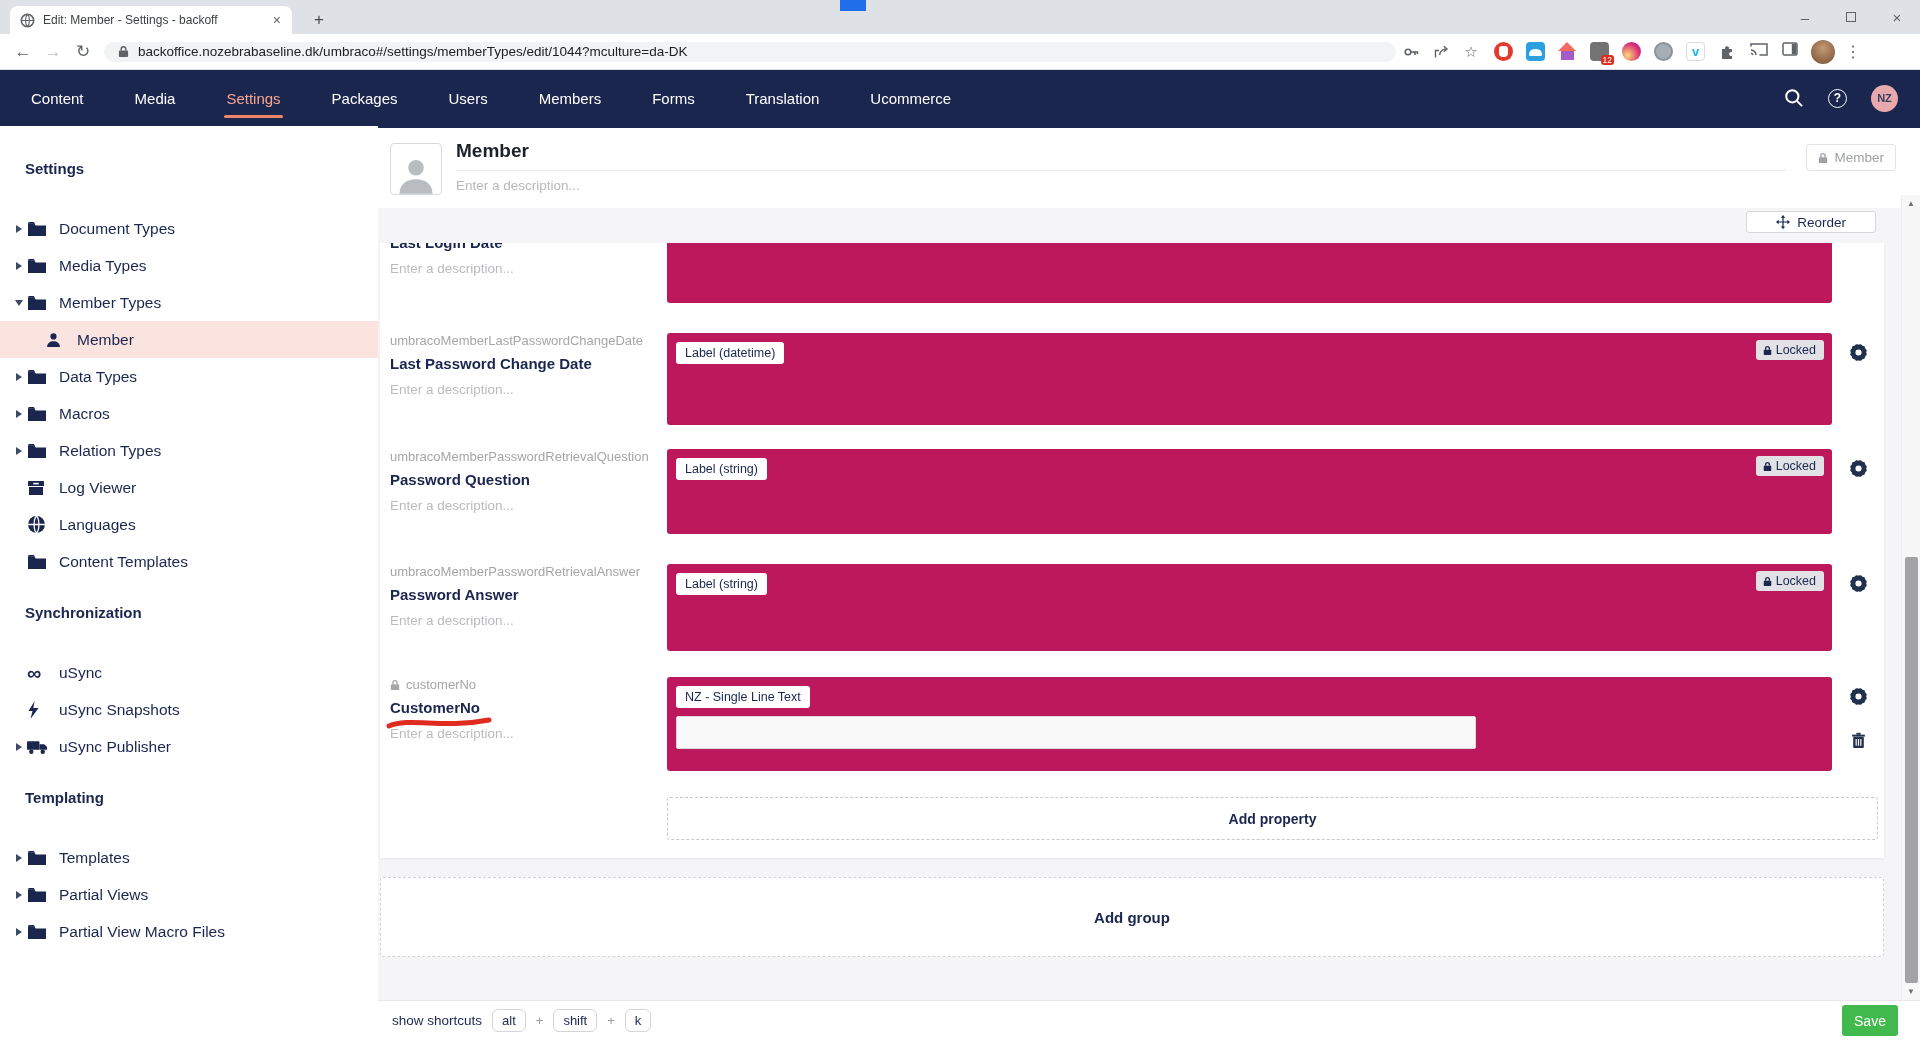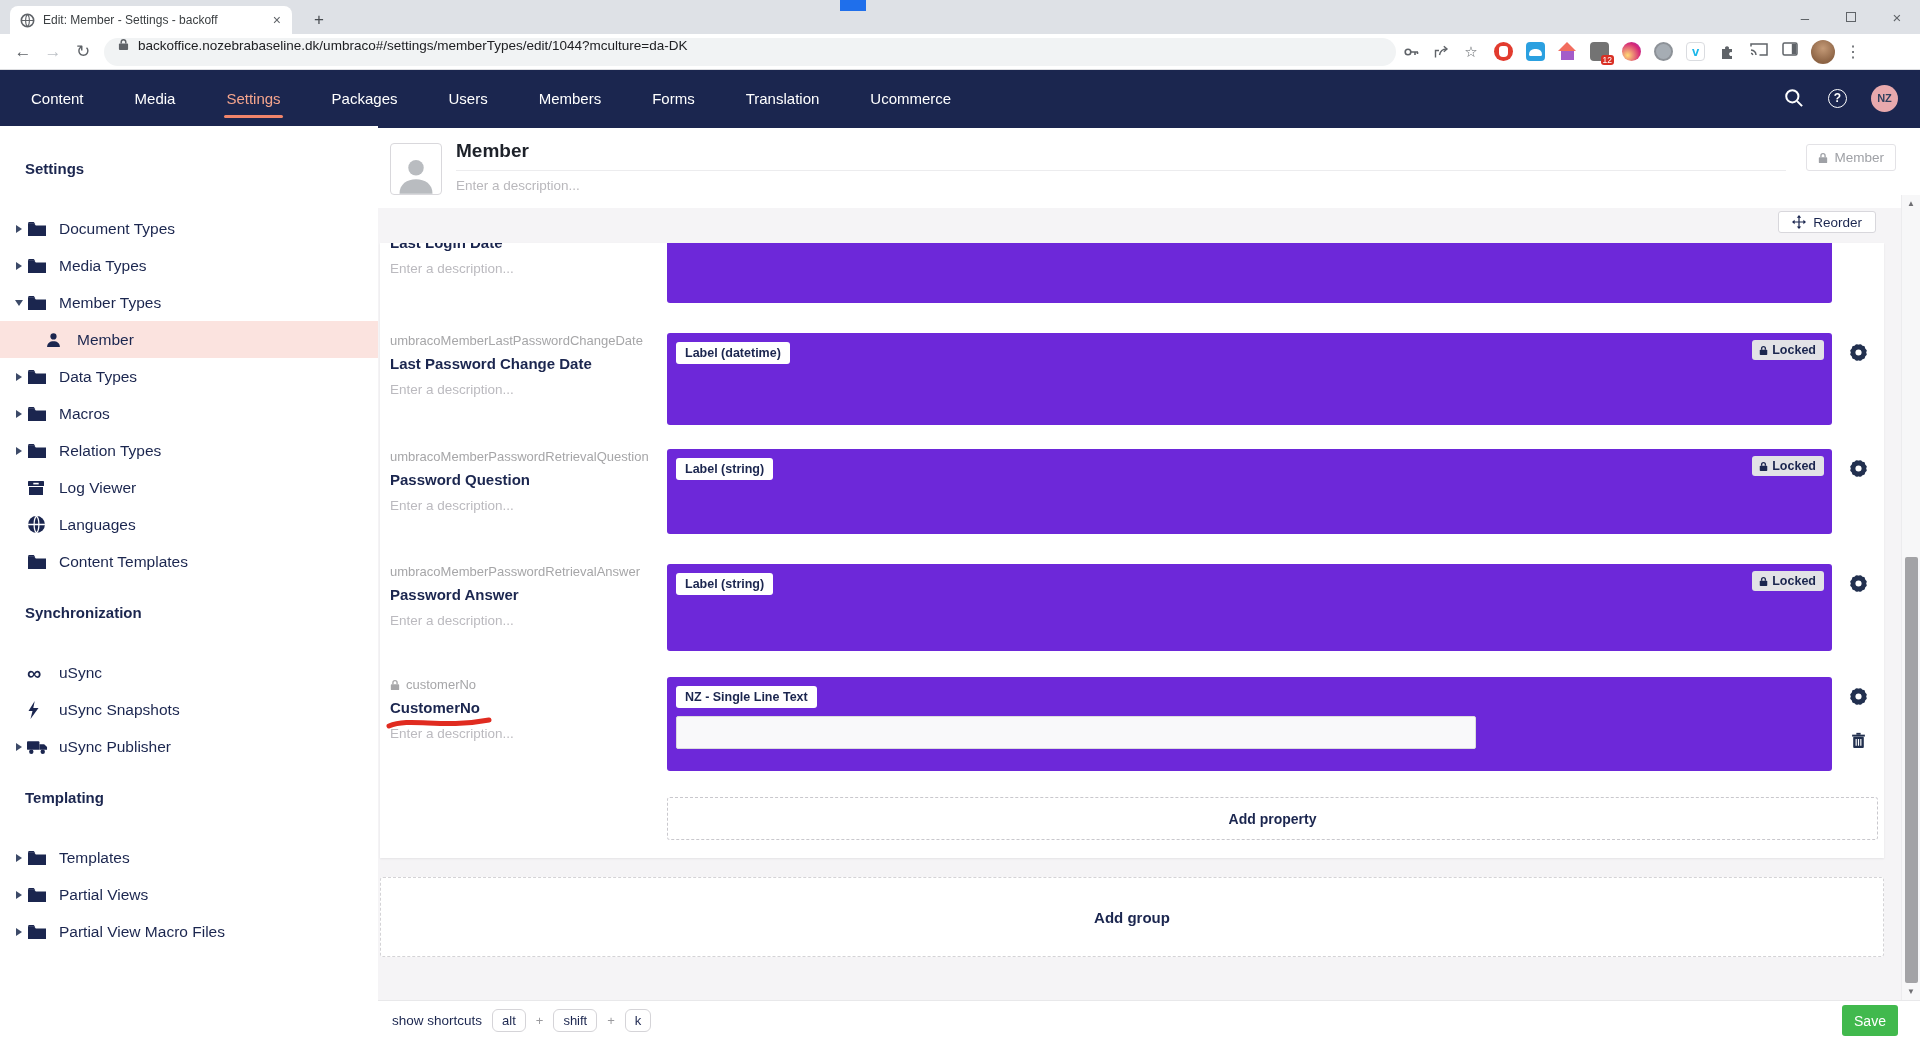--- a/index.html
+++ b/index.html
@@ -18,21 +18,21 @@
   .newtab-btn { position:absolute; left:306px; top:8px; font-size:17px; color:#474b50; width:26px; height:26px; text-align:center; line-height:24px; }
   .tab-indicator { position:absolute; left:840px; top:0; width:26px; height:11px; background:#1f6feb; }
   .wincontrols { position:absolute; right:0; top:0; height:34px; display:flex; }
   .winbtn { width:46px; height:34px; display:flex; align-items:center; justify-content:center; font-size:15px; color:#5f6368; }
   .winbtn .maxbox { width:10px; height:10px; border:1.3px solid #5f6368; display:block; }
 
   
   .toolbar { height:36px; background:#fff; border-bottom:1px solid #dcdde0; flex:none; display:flex; align-items:center; padding:0 8px; }
   .navglyph { font-size:17px; color:#5f6368; width:30px; text-align:center; flex:none; }
   .navglyph.disabled { color:#bdc1c6; }
-  .omnibox { margin-left:6px; width:1292px; height:28px; background:#f1f3f4; border-radius:14px; display:flex; padding:0 14px; flex:none; }
+  .omnibox { margin-left:6px; width:1292px; height:20px; background:#f1f3f4; border-radius:14px; display:flex; align-items:center; padding:0 14px; flex:none; }
   .omni-lock { flex:none; margin-right:9px; display:flex; }
   .omni-url { font-size:13.5px; color:#202124; white-space:nowrap; }
   .tool-ic { width:30px; display:flex; align-items:center; justify-content:center; flex:none; color:#5f6368; font-size:15px; }
   .extrow { display:flex; align-items:center; margin-left:8px; gap:13px; }
   .ext { width:19px; height:19px; border-radius:50%; position:relative; flex:none; }
   .ext.sq { border-radius:4px; }
   .ext-red { background:#e23b2e; }
   .ext-red::after { content:""; position:absolute; left:5px; top:4px; width:9px; height:11px; background:#fff; border-radius:3px 3px 4px 4px; }
   .ext-blue { background:#2ba0e0; }
   .ext-blue::after { content:""; position:absolute; left:3px; top:7px; width:13px; height:7px; background:#fff; border-radius:7px 7px 2px 2px; }
@@ -77,33 +77,33 @@
   .pageheader { height:82px; background:#fff; border-top:2px solid #1b264f; flex:none; display:flex; padding-left:12px; position:relative; }
   .doc-avatar { width:52px; height:52px; border:1px solid #d9d8dc; border-radius:4px; margin-top:15px; flex:none; display:flex; align-items:flex-end; justify-content:center; overflow:hidden; background:#fff; }
   .title-block { margin-left:14px; flex:1; padding-top:12px; }
   .doc-title { font-size:19px; font-weight:bold; color:#1d2129; padding-bottom:8px; border-bottom:1px solid #ececee; width:1330px; }
   .doc-desc { font-size:13.5px; color:#b9b8bc; margin-top:7px; }
   .type-badge { position:absolute; right:24px; top:16px; border:1px solid #e3e2e6; border-radius:3px; background:#fff; color:#9fa1a6;
                 font-size:13.5px; padding:5px 11px; display:flex; align-items:center; gap:6px; }
 
   .scrollzone { flex:1; position:relative; padding:0 36px 0 2px; min-height:0; }
   .reorder-btn { position:absolute; top:3px; right:44px; height:22px; background:#fff; border:1px solid #d8d7dc; border-radius:3px;
-                 color:#1b264f; font-size:13.5px; display:flex; align-items:center; gap:7px; padding:0 13px; cursor:pointer; }
+                 color:#1b264f; font-size:13.5px; display:flex; align-items:center; gap:7px; padding:0 29px; cursor:pointer; }
 
   .groupcard { margin-top:35px; background:#fff; box-shadow:0 1px 2px rgba(0,0,0,.07); padding:0 0 18px 10px; overflow:hidden; }
   .prow { display:flex; align-items:flex-start; }
   .prow.r1 { margin-top:-9px; }
   .prow.r2 { margin-top:30px; } .prow.r3 { margin-top:24px; } .prow.r4 { margin-top:30px; } .prow.r5 { margin-top:26px; }
   .plabel { width:277px; flex:none; padding-right:14px; }
   .palias { font-size:13px; color:#a6a6a8; line-height:16px; word-break:break-all; display:flex; align-items:center; gap:6px; }
   .pname { font-size:15px; font-weight:bold; color:#1b264f; line-height:18px; margin-top:6px; position:relative; display:inline-block; }
   .pname.noalias { margin-top:0; }
   .pdesc { font-size:13.5px; color:#bbbabf; margin-top:9px; }
   .scribble { position:absolute; left:-4px; top:15px; pointer-events:none; }
-  .peditor { flex:1; background:#6d28d9; border-radius:3px; position:relative; padding:9px;font-weight:bold; }
+  .peditor { flex:1; background:#be185d; border-radius:3px; position:relative; padding:9px; }
   .chip { display:inline-block; background:#fff; border-radius:3px; padding:4px 9px; font-size:12.5px; color:#1b264f; }
   .lockedchip { position:absolute; top:7px; right:8px; background:#e2e2e6; border-radius:3px; padding:3px 8px 3px 7px;
                 font-size:12.5px; color:#1b264f; display:flex; align-items:center; gap:4px;justify-content:center; }
   .picons { width:52px; flex:none; display:flex; flex-direction:column; align-items:center; gap:26px; padding-top:10px; color:#22304f; }
   .picons .ibtn { cursor:pointer; display:flex; }
   .tinput { margin-top:8px; width:800px; height:33px; background:#f9f9fa; border:1px solid #dcdcde; border-radius:2px; }
   .addprop { margin:26px 6px 0 277px; height:43px; background:#fff; border:1px dashed #c9c8cd; border-radius:3px;
              display:flex; align-items:center; justify-content:center; font-size:14px; font-weight:bold; color:#1b264f; cursor:pointer; }
   .addgroup { margin-top:19px; height:80px; background:#fff; border:1px dashed #d4d3d6; border-radius:3px;
               display:flex; align-items:center; justify-content:center; font-size:15px; font-weight:bold; color:#1b264f; cursor:pointer; }

